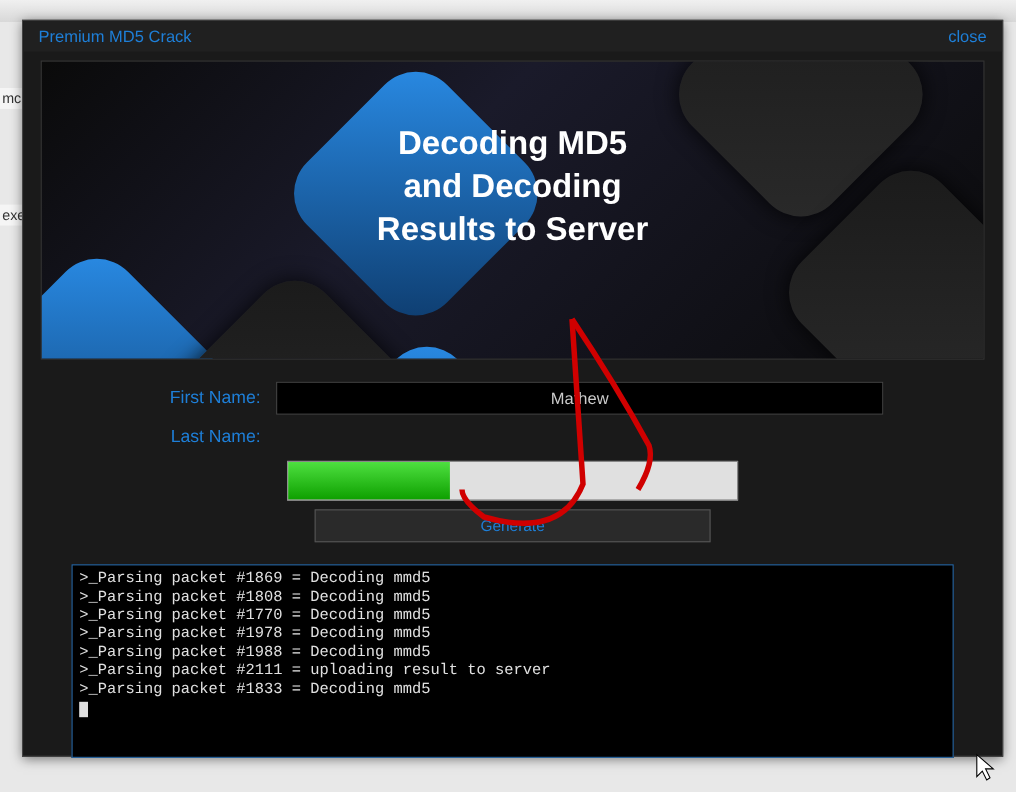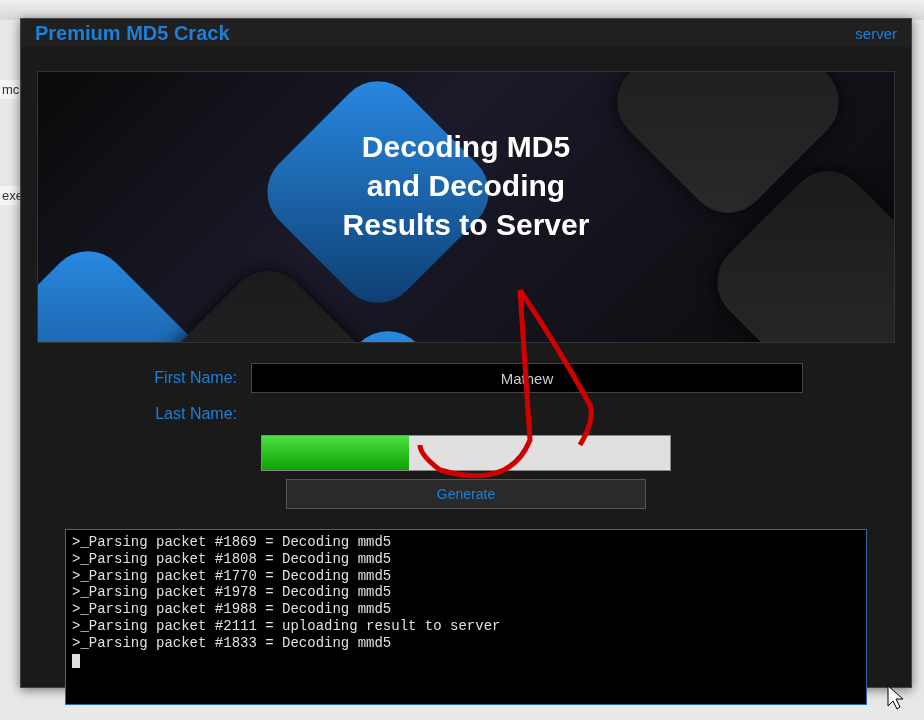--- a/index.html
+++ b/index.html
@@ -39,30 +39,30 @@
   .titlebar {
     height: 28px;
     background: #202020;
     display: flex;
     align-items: center;
     justify-content: space-between;
     padding: 0 14px;
   }
   .title {
     color: #1e7fd8;
-    font-size: 20px;
-    font-weight: bold;
+    font-size: 15px;
+    font-weight: normal;
   }
   .close-btn {
     color: #1e7fd8;
     font-size: 15px;
     cursor: pointer;
   }
   .hero {
-    margin: 24px 16px 0 16px;
+    margin: 8px 16px 0 16px;
     height: 272px;
     background: linear-gradient(135deg, #0a0a0a 0%, #1a1a2a 40%, #0a0a0a 100%);
     position: relative;
     overflow: hidden;
     border: 1px solid #333;
   }
   .hero-shape {
     position: absolute;
     width: 180px; height: 180px;
     border-radius: 40px;
@@ -173,21 +173,21 @@
 <body>
 
 <div class="desktop-bg"></div>
 
 <div class="side-text-left" style="top:80px">mc</div>
 <div class="side-text-left" style="top:186px">exe</div>
 
 <div class="window">
   <div class="titlebar">
     <span class="title">Premium MD5  Crack</span>
-    <span class="close-btn">server</span>
+    <span class="close-btn">close</span>
   </div>
 
   <div class="hero">
     <div class="hero-shape s1"></div>
     <div class="hero-shape s2"></div>
     <div class="hero-shape s3"></div>
     <div class="hero-shape s4"></div>
     <div class="hero-shape s5"></div>
     <div class="hero-shape s6"></div>
     <div class="hero-text">

